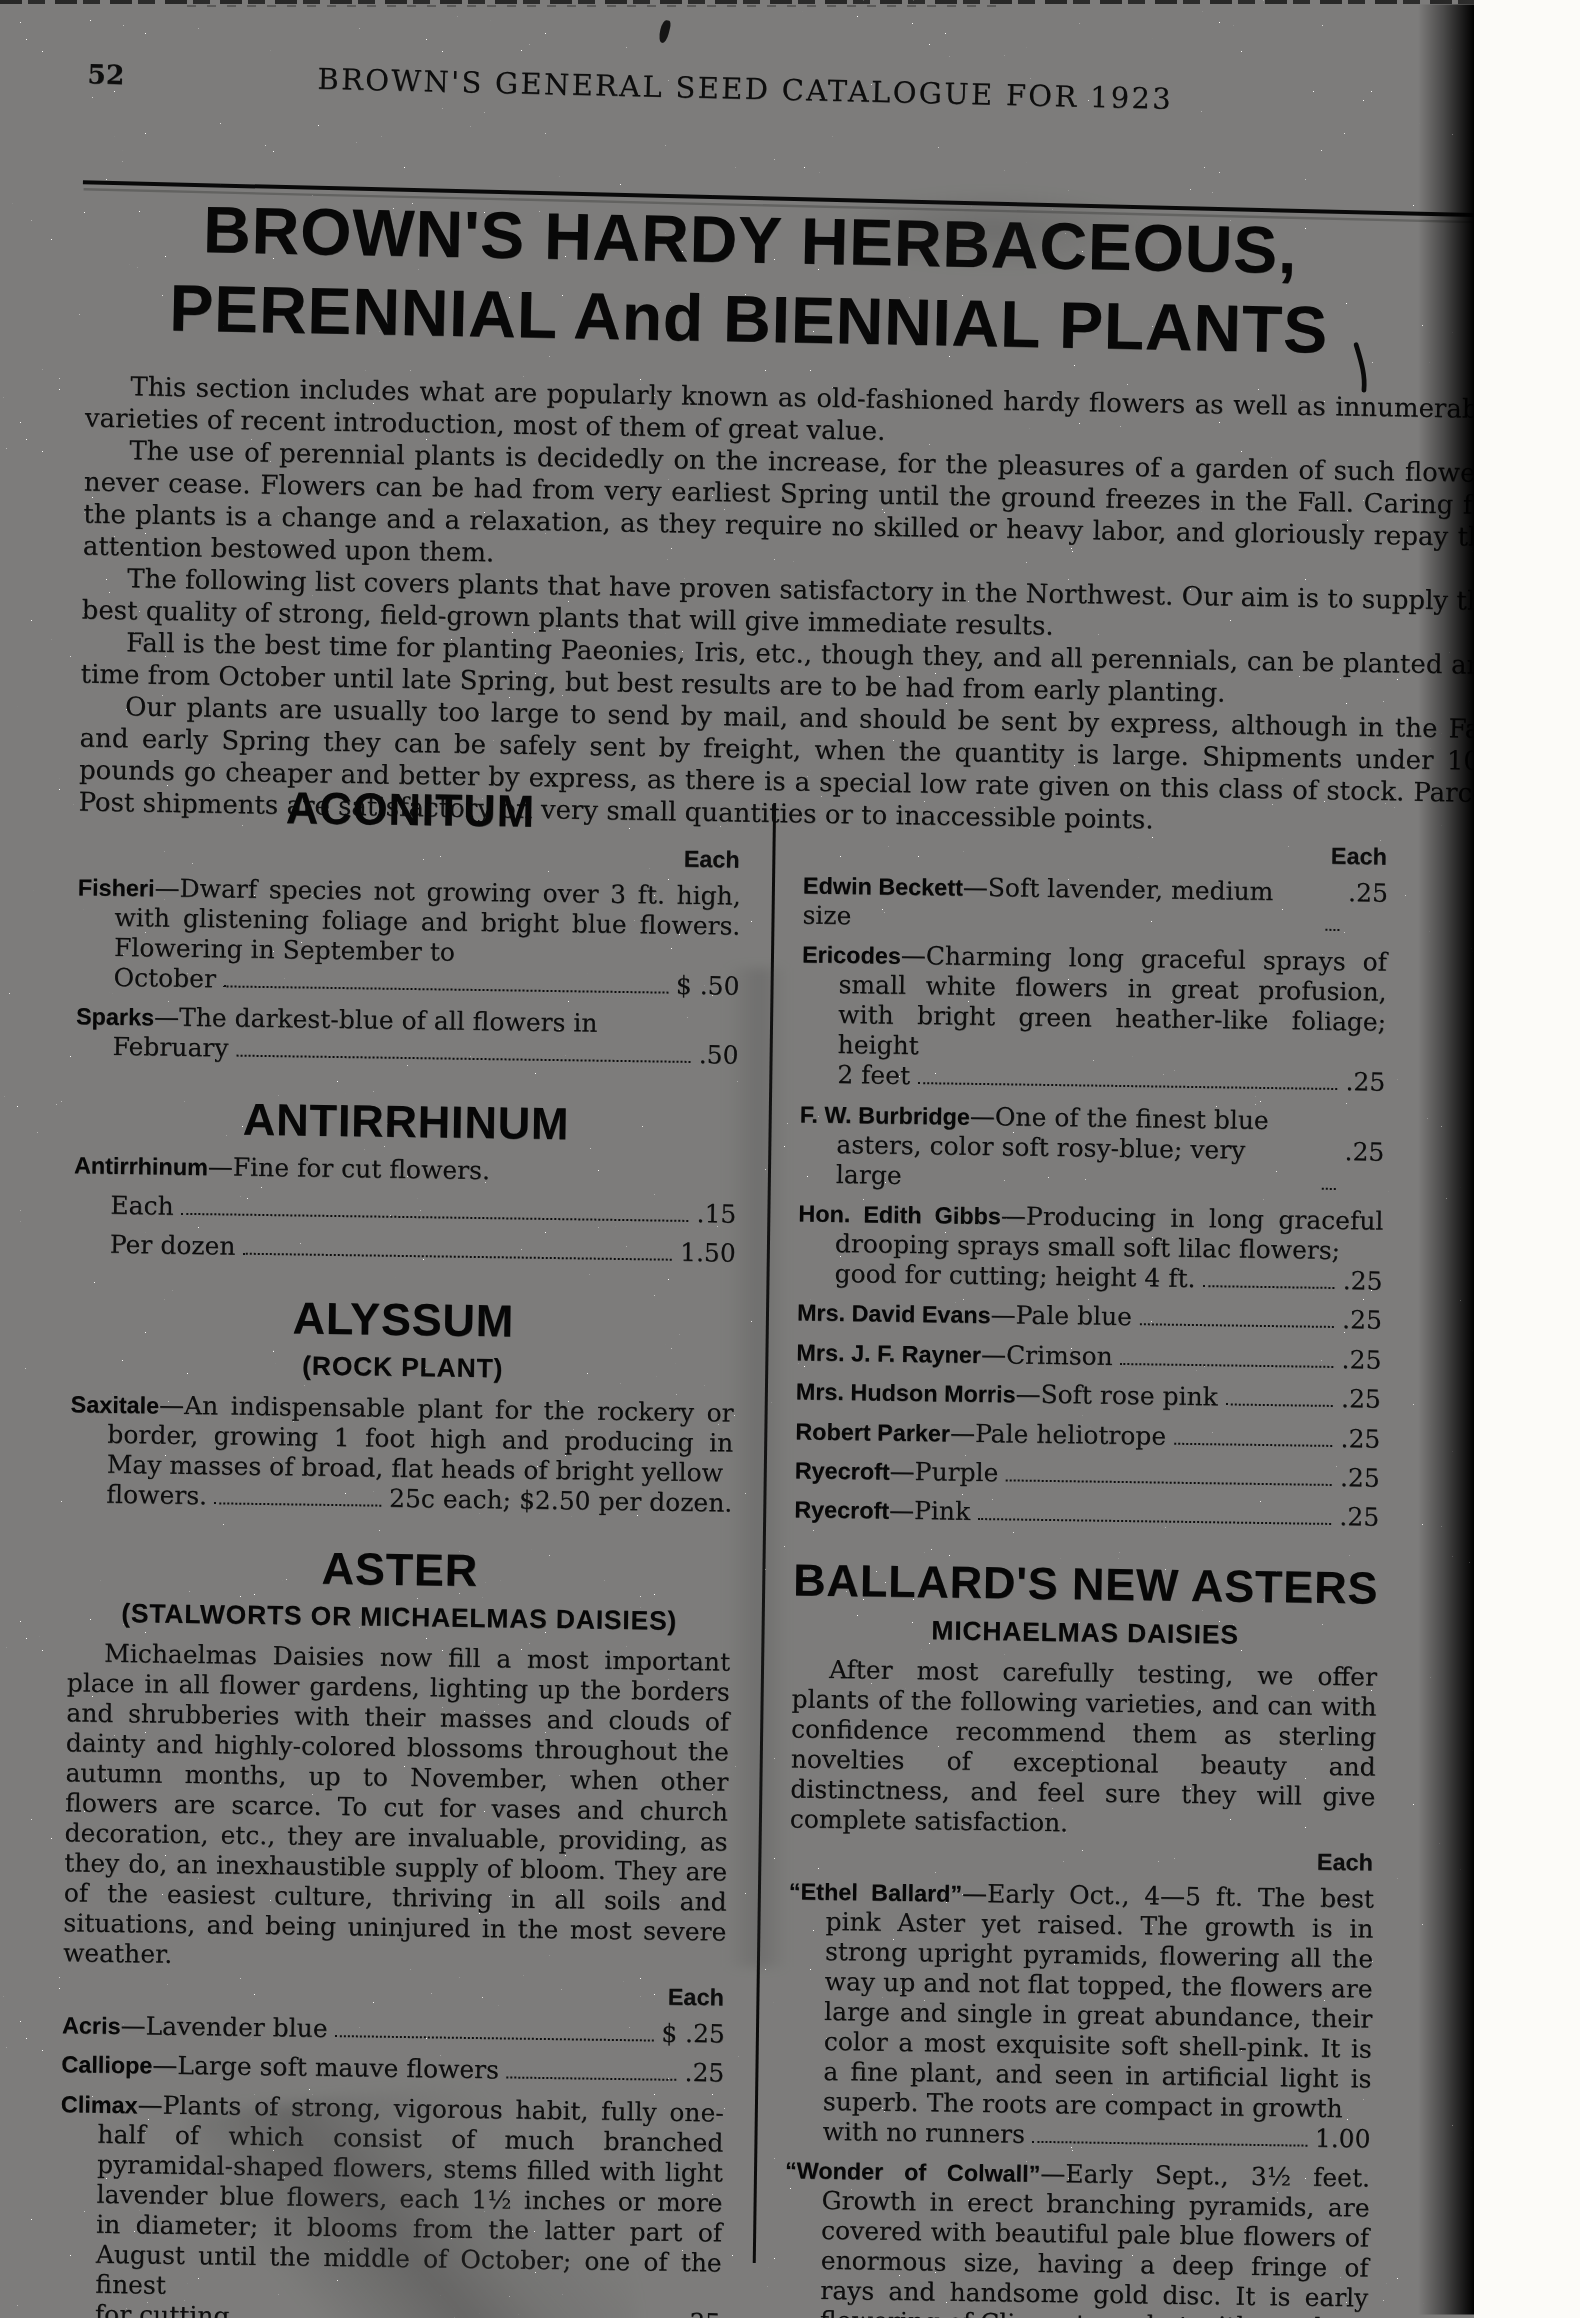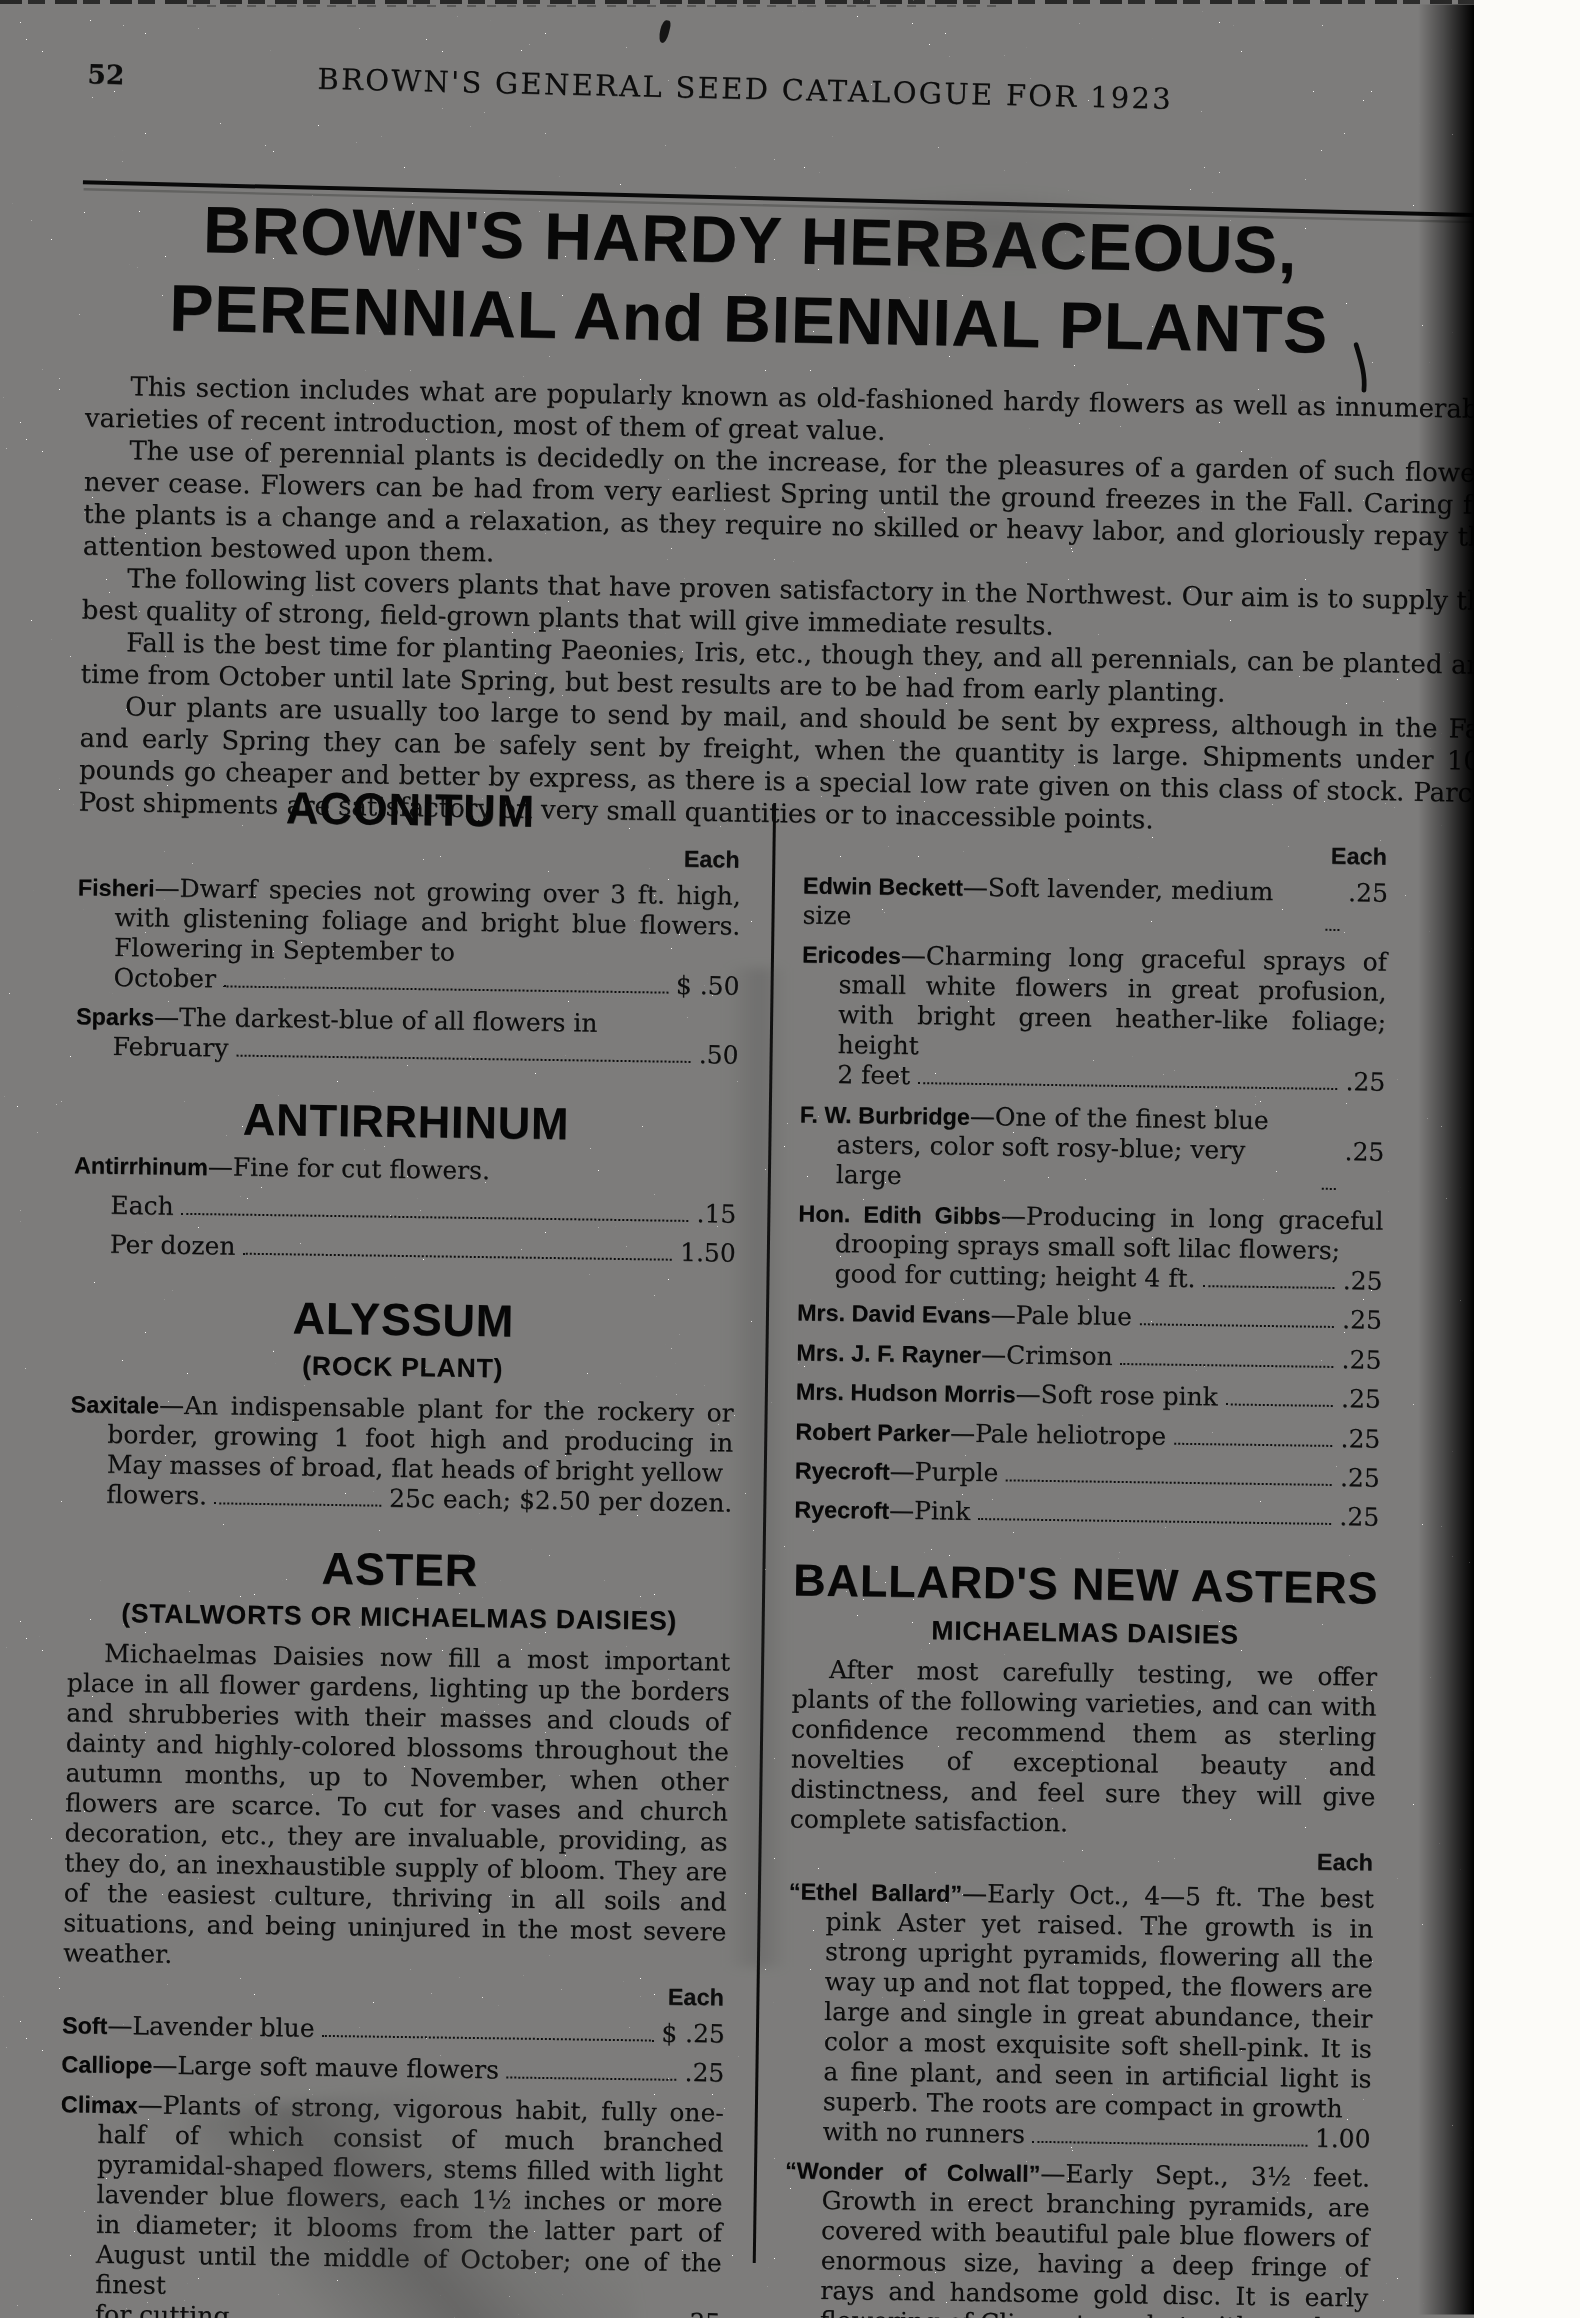--- a/index.html
+++ b/index.html
@@ -151,21 +151,21 @@
               </div>
             </div>
           </section>
           <section class="section">
             <h2 class="section-heading">ASTER</h2>
             <div class="section-subheading">(STALWORTS OR MICHAELMAS DAISIES)</div>
             <p class="section-paragraph">Michaelmas Daisies now fill a most important place in all flower gardens, lighting up the borders and shrubberies with their masses and clouds of dainty and highly-colored blossoms throughout the autumn months, up to November, when other flowers are scarce.  To cut for vases and church decoration, etc., they are invaluable, providing, as they do, an inexhaustible supply of bloom.  They are of the easiest culture, thriving in all soils and situations, and being uninjured in the most severe weather.</p>
             <div class="each-label">Each</div>
             <div class="entry">
               <div class="leader-line">
-                <span class="tail"><b class="vname">Soft</b><span class="dash">—</span>Lavender blue</span>
+                <span class="tail"><b class="vname">Acris</b><span class="dash">—</span>Lavender blue</span>
                 <span class="dots"></span>
                 <span class="price">$ .25</span>
               </div>
             </div>
             <div class="entry">
               <div class="leader-line">
                 <span class="tail"><b class="vname">Calliope</b><span class="dash">—</span>Large soft mauve flowers</span>
                 <span class="dots"></span>
                 <span class="price">.25</span>
               </div>

